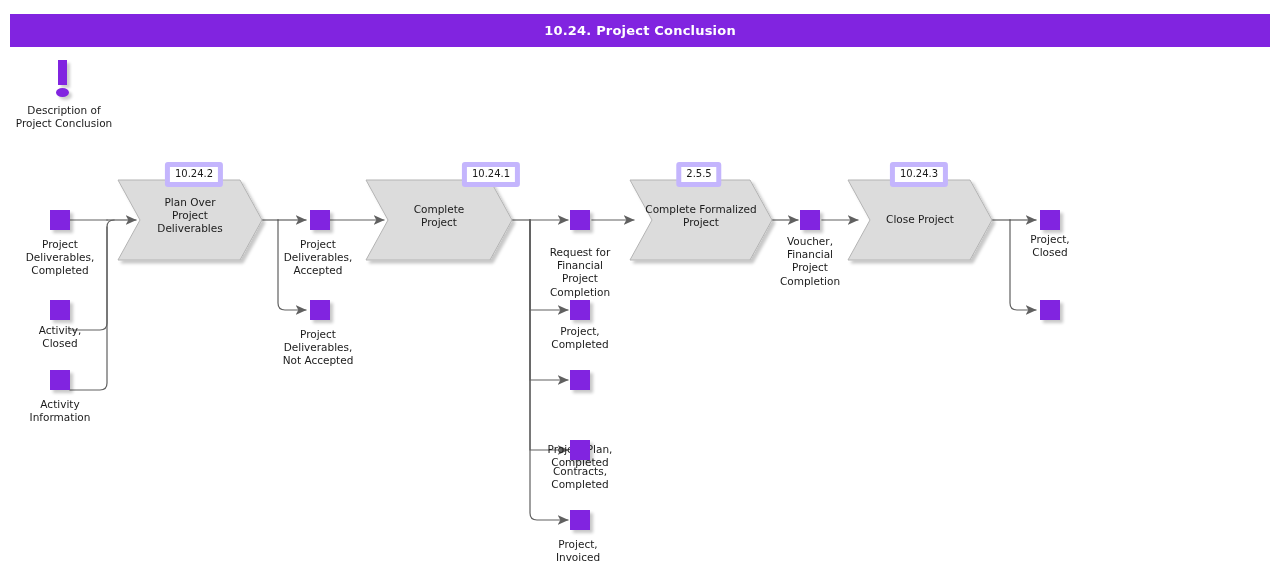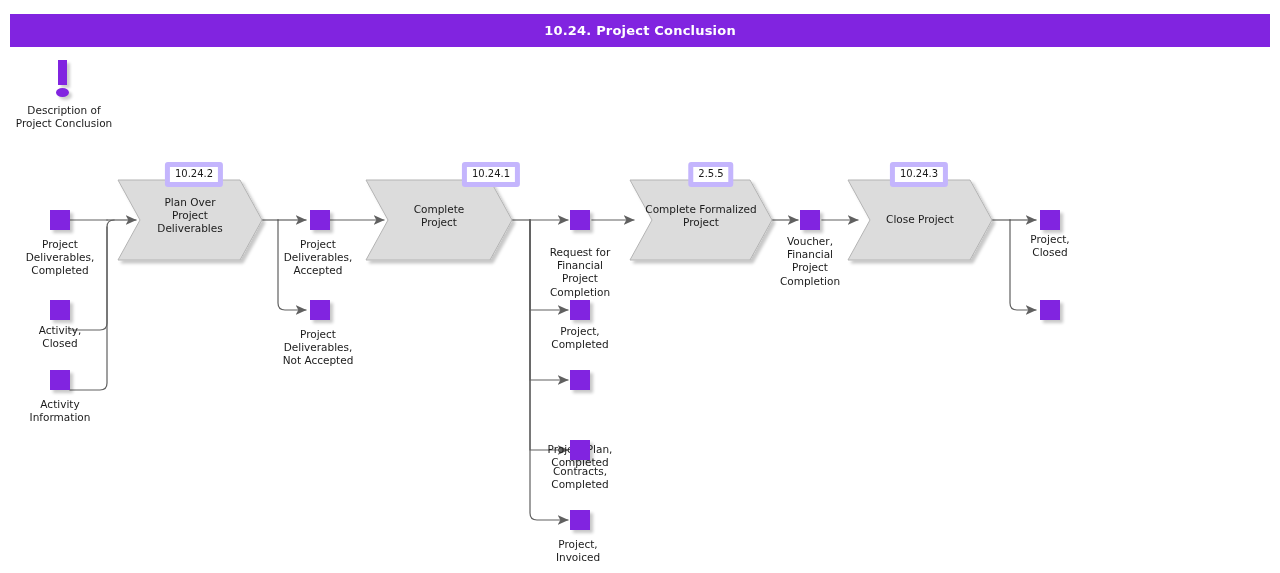--- a/index.html
+++ b/index.html
@@ -198,21 +198,21 @@
   <div class="chevron-wrap" style="left:366px; top:203px; width:146px;">
     <div class="chevron-label">Complete
 Project</div>
   </div>
   <div class="badge" style="left:449px; top:162px;margin-left:42px;">10.24.1</div>
 
   <div class="chevron-wrap" style="left:630px; top:203px; width:142px;">
     <div class="chevron-label">Complete Formalized
 Project</div>
   </div>
-  <div class="badge" style="left:699px; top:162px;margin-left:12px;">2.5.5</div>
+  <div class="badge" style="left:699px; top:162px;">2.5.5</div>
 
   <div class="chevron-wrap" style="left:848px; top:213px; width:144px;">
     <div class="chevron-label">Close Project</div>
   </div>
   <div class="badge" style="left:919px; top:162px;text-align:right;">10.24.3</div>
 
   <div class="node" style="left:50px;  top:210px;"></div>
   <div class="node-label" style="left:60px; top:238px; width:130px;">Project
 Deliverables,
 Completed</div>

